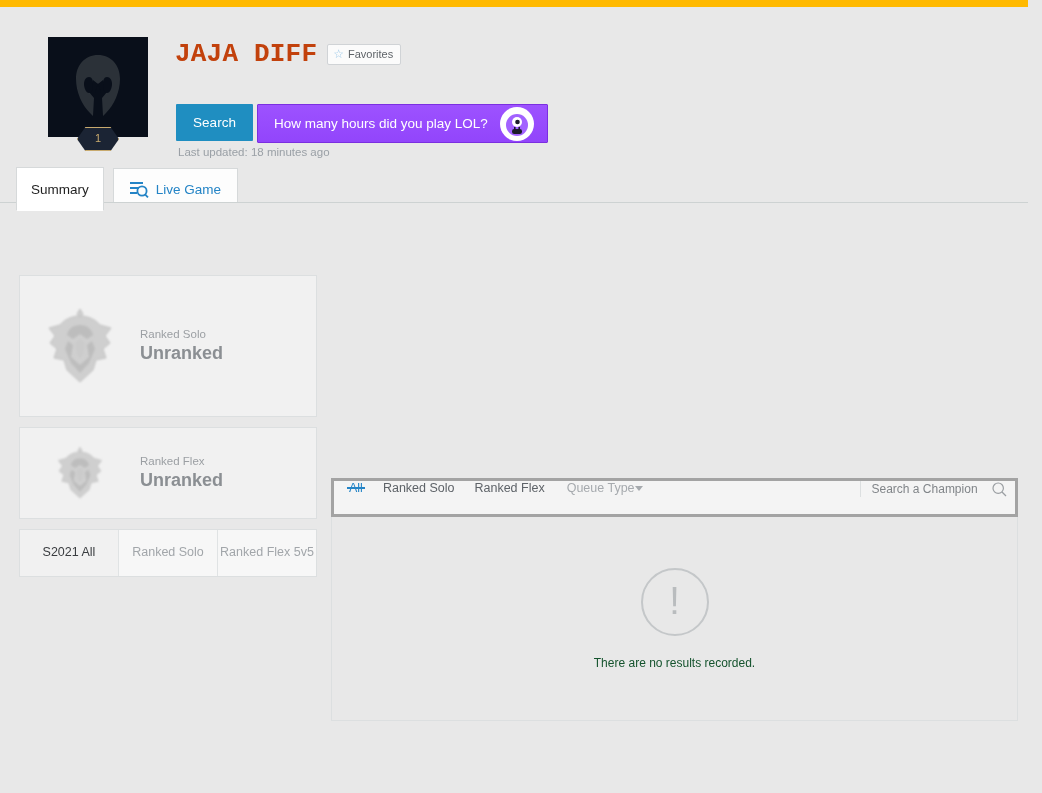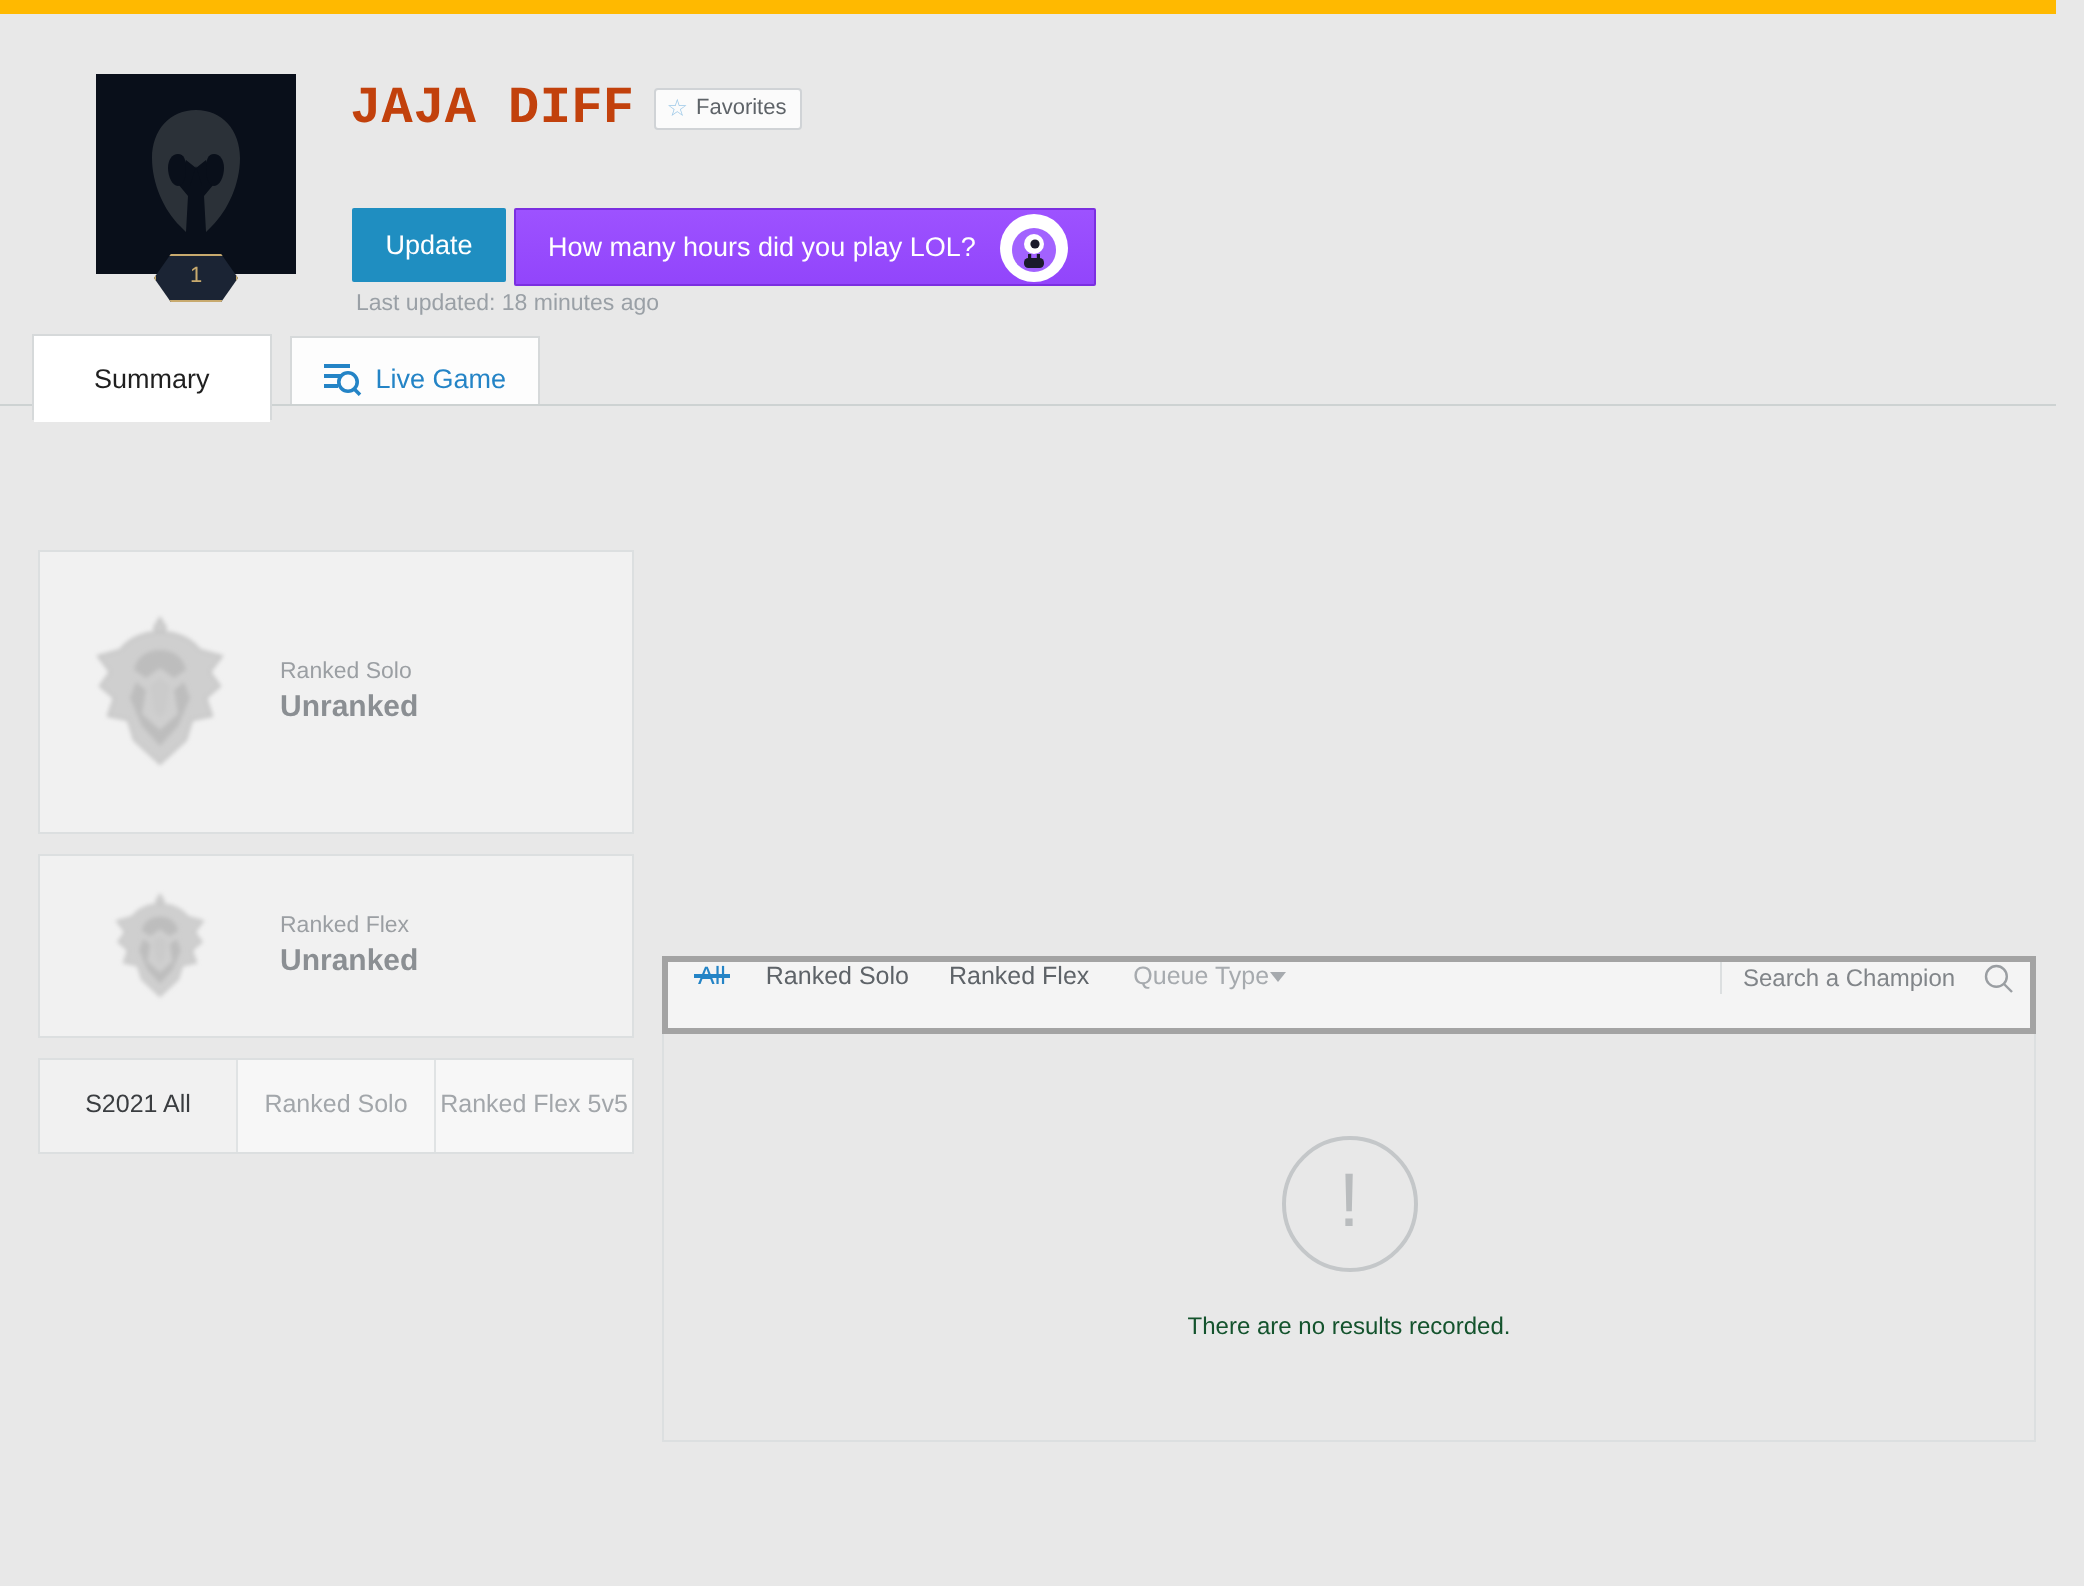--- a/index.html
+++ b/index.html
@@ -180,21 +180,21 @@
     height: 42px;
     box-sizing: border-box;
     display: flex;
     align-items: center;
     justify-content: center;
     border: 1px solid #d6d9da;
     border-bottom: none;
     background: #f4f4f4;
     color: #6d6f71;
     font-size: 13.5px;
-    padding: 0 30px;
+    padding: 0 14px;
     cursor: pointer;
     font-family: "Liberation Sans", sans-serif;
     position: relative;
   }
   .tab.active {
     background: #ffffff;
     color: #1f1f1f;
     height: 43px;
     z-index: 3;
   }
@@ -248,21 +248,21 @@
   }
   #rank-solo-card .rank-emblem { width: 120px; }
   #rank-flex-card .rank-emblem { width: 120px; }
   .rank-info { display: flex; flex-direction: column; gap: 3px; }
   .rank-queue {
     font-size: 11.5px;
     color: #9b9fa3;
     font-family: "Liberation Sans", sans-serif;
   }
   .rank-tier {
-    font-size: 15px;
+    font-size: 18px;
     font-weight: bold;
     color: #8b8f93;
     font-family: "Liberation Sans", sans-serif;
   }
 
   
   #season-tabs {
     display: flex;
     width: 298px;
     box-sizing: border-box;
@@ -440,21 +440,21 @@
 
   <div id="name-row">
     <div id="summoner-name">JAJA DIFF</div>
     <div id="favorites-btn">
       <span class="star">☆</span>
       <span>Favorites</span>
     </div>
   </div>
 
   <div id="btn-row">
-    <button id="update-btn">Update</button>
+    <button id="update-btn">Search</button>
     <div id="promo-banner">
       <span id="promo-text">How many hours did you play LOL?</span>
       <svg id="promo-mascot" viewBox="0 0 44 44">
         <circle cx="22" cy="23" r="17" fill="#ffffff"></circle>
         <path d="M22 8 A15 15 0 1 0 31 36 L28 31 A10 10 0 1 1 22 13 Z" fill="#ffffff"></path>
         <circle cx="22" cy="24" r="11" fill="#a262ff"></circle>
         <circle cx="22" cy="21" r="5" fill="#ffffff"></circle>
         <circle cx="22.5" cy="21" r="2.3" fill="#1b1b2b"></circle>
         <rect x="17" y="28" width="10" height="5" rx="2.2" fill="#1b1b2b"></rect>
         <rect x="19" y="26" width="1.6" height="2.4" fill="#1b1b2b"></rect>

